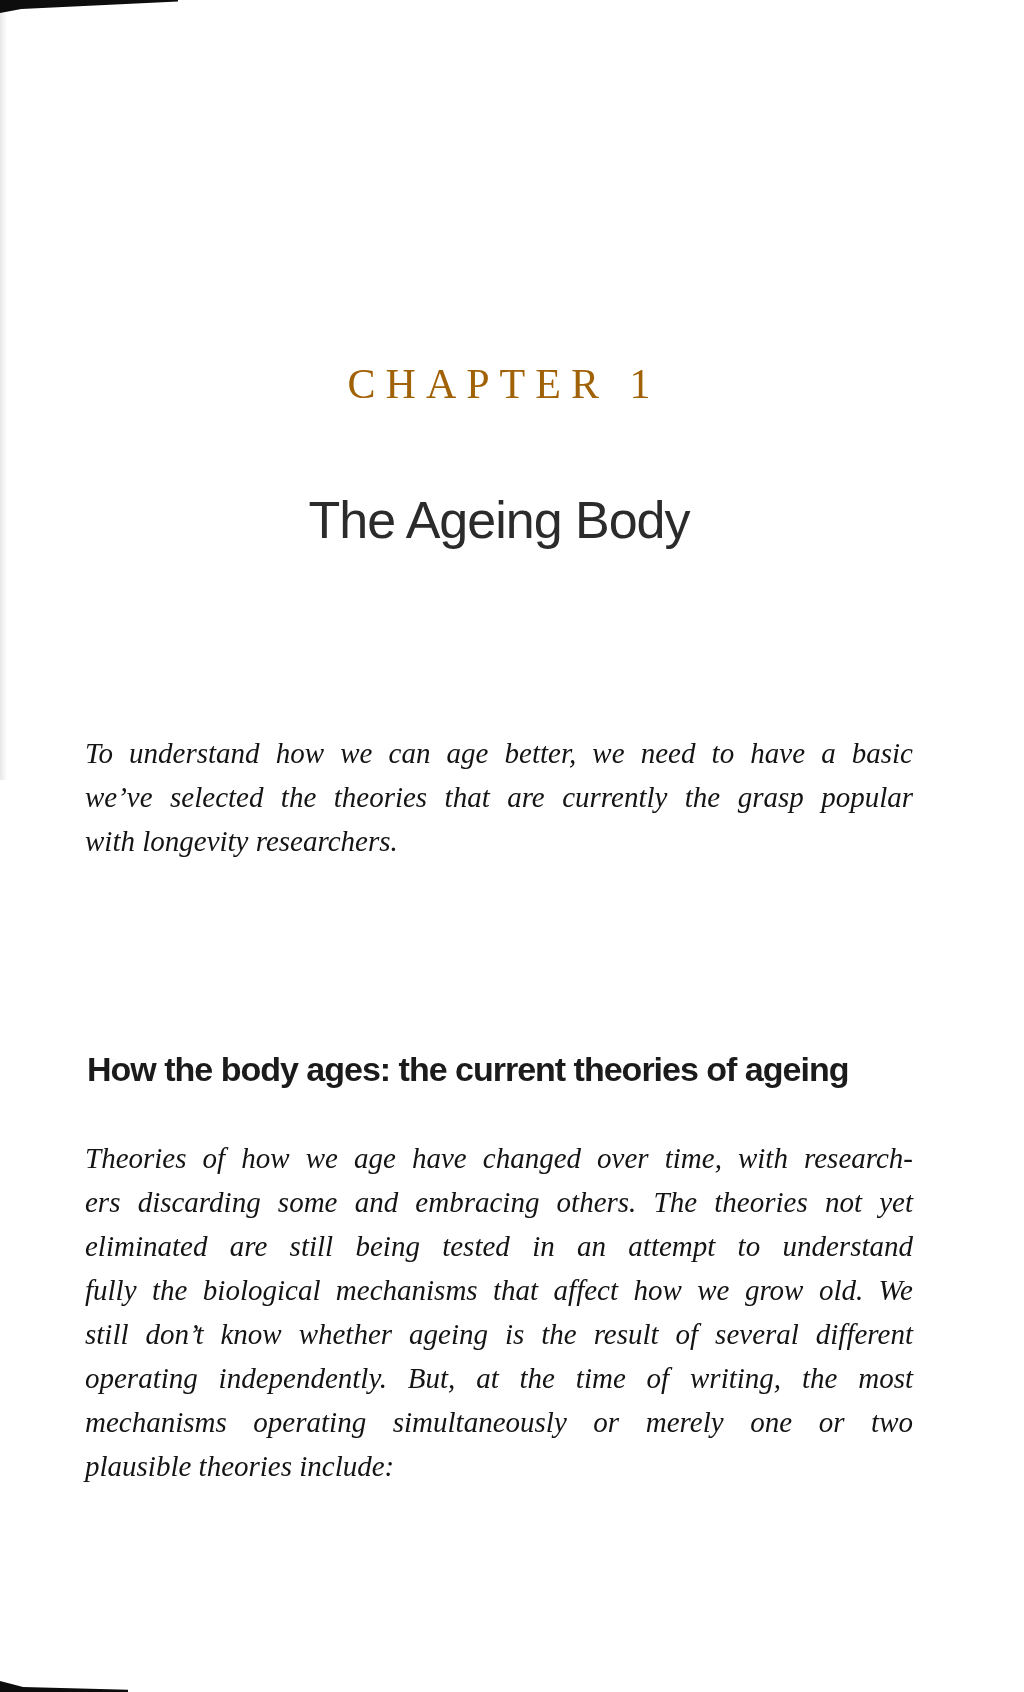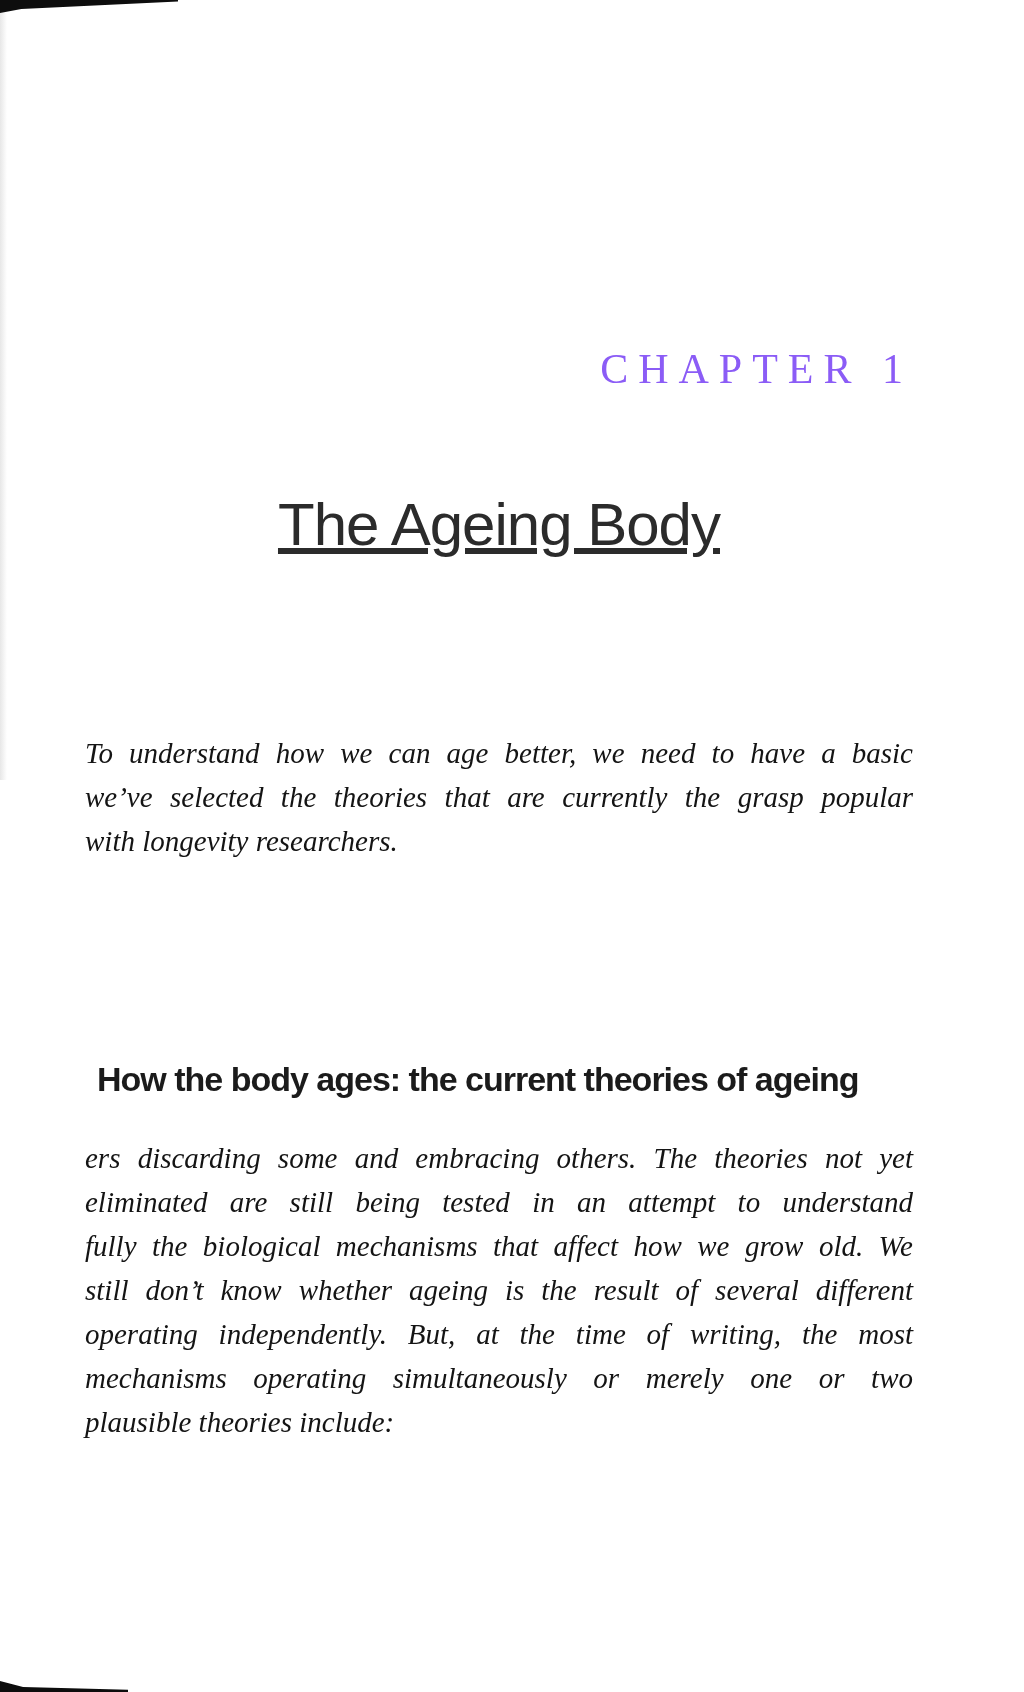--- a/index.html
+++ b/index.html
@@ -32,44 +32,43 @@
   }
   .scan-edge-left {
     position: absolute;
     top: 0; left: 0;
     width: 7px; height: 780px;
     background: linear-gradient(to right, rgba(160,160,160,0.25), rgba(255,255,255,0));
   }
   
   .chapter-label {
     position: absolute;
-    top: 345px;
+    top: 360px;
     left: 85px;
     width: 828px;
-    text-align: right;
+    text-align: center;
     font-family: "Liberation Serif", serif;
     font-size: 42px;
     letter-spacing: 10px;
-    color: #8b5cf6;
+    color: #a16207;
     text-indent: 10px; 
     white-space: nowrap;
   }
   
   .chapter-title {
     position: absolute;
     top: 490px;
     left: 85px;
     width: 828px;
     text-align: center;
     font-family: "Liberation Sans", sans-serif;
     font-weight: 400;
-    font-size: 60px;
+    font-size: 52px;
     letter-spacing: -1px;
     color: #2b2b2b;
-    text-decoration: underline;
   }
   
   .paragraph {
     position: absolute;
     left: 85px;
     width: 828px;
     font-size: 29px;
     line-height: 44px;
     color: #141414;
     font-style: italic;
@@ -111,23 +110,24 @@
   <div class="chapter-label">CHAPTER 1</div>
 
   <h1 class="chapter-title" style="margin:0;">The Ageing Body</h1>
 
   <div class="paragraph paragraph-1">
     <div class="text-line">To understand how we can age better, we need to have a basic</div>
     <div class="text-line">we’ve selected the theories that are currently the grasp popular</div>
     <div class="text-line last">with longevity researchers.</div>
   </div>
 
-  <h2 class="section-heading" style="margin:12px;">How the body ages: the current theories of ageing</h2>
+  <h2 class="section-heading" style="margin:2px;">How the body ages: the current theories of ageing</h2>
 
   <div class="paragraph paragraph-2">
+    <div class="text-line">Theories of how we age have changed over time, with research-</div>
     <div class="text-line">ers discarding some and embracing others. The theories not yet</div>
     <div class="text-line">eliminated are still being tested in an attempt to understand</div>
     <div class="text-line">fully the biological mechanisms that affect how we grow old. We</div>
     <div class="text-line">still don’t know whether ageing is the result of several different</div>
     <div class="text-line">operating independently. But, at the time of writing, the most</div>
     <div class="text-line">mechanisms operating simultaneously or merely one or two</div>
     <div class="text-line last">plausible theories include:</div>
   </div>
 
 </div>

